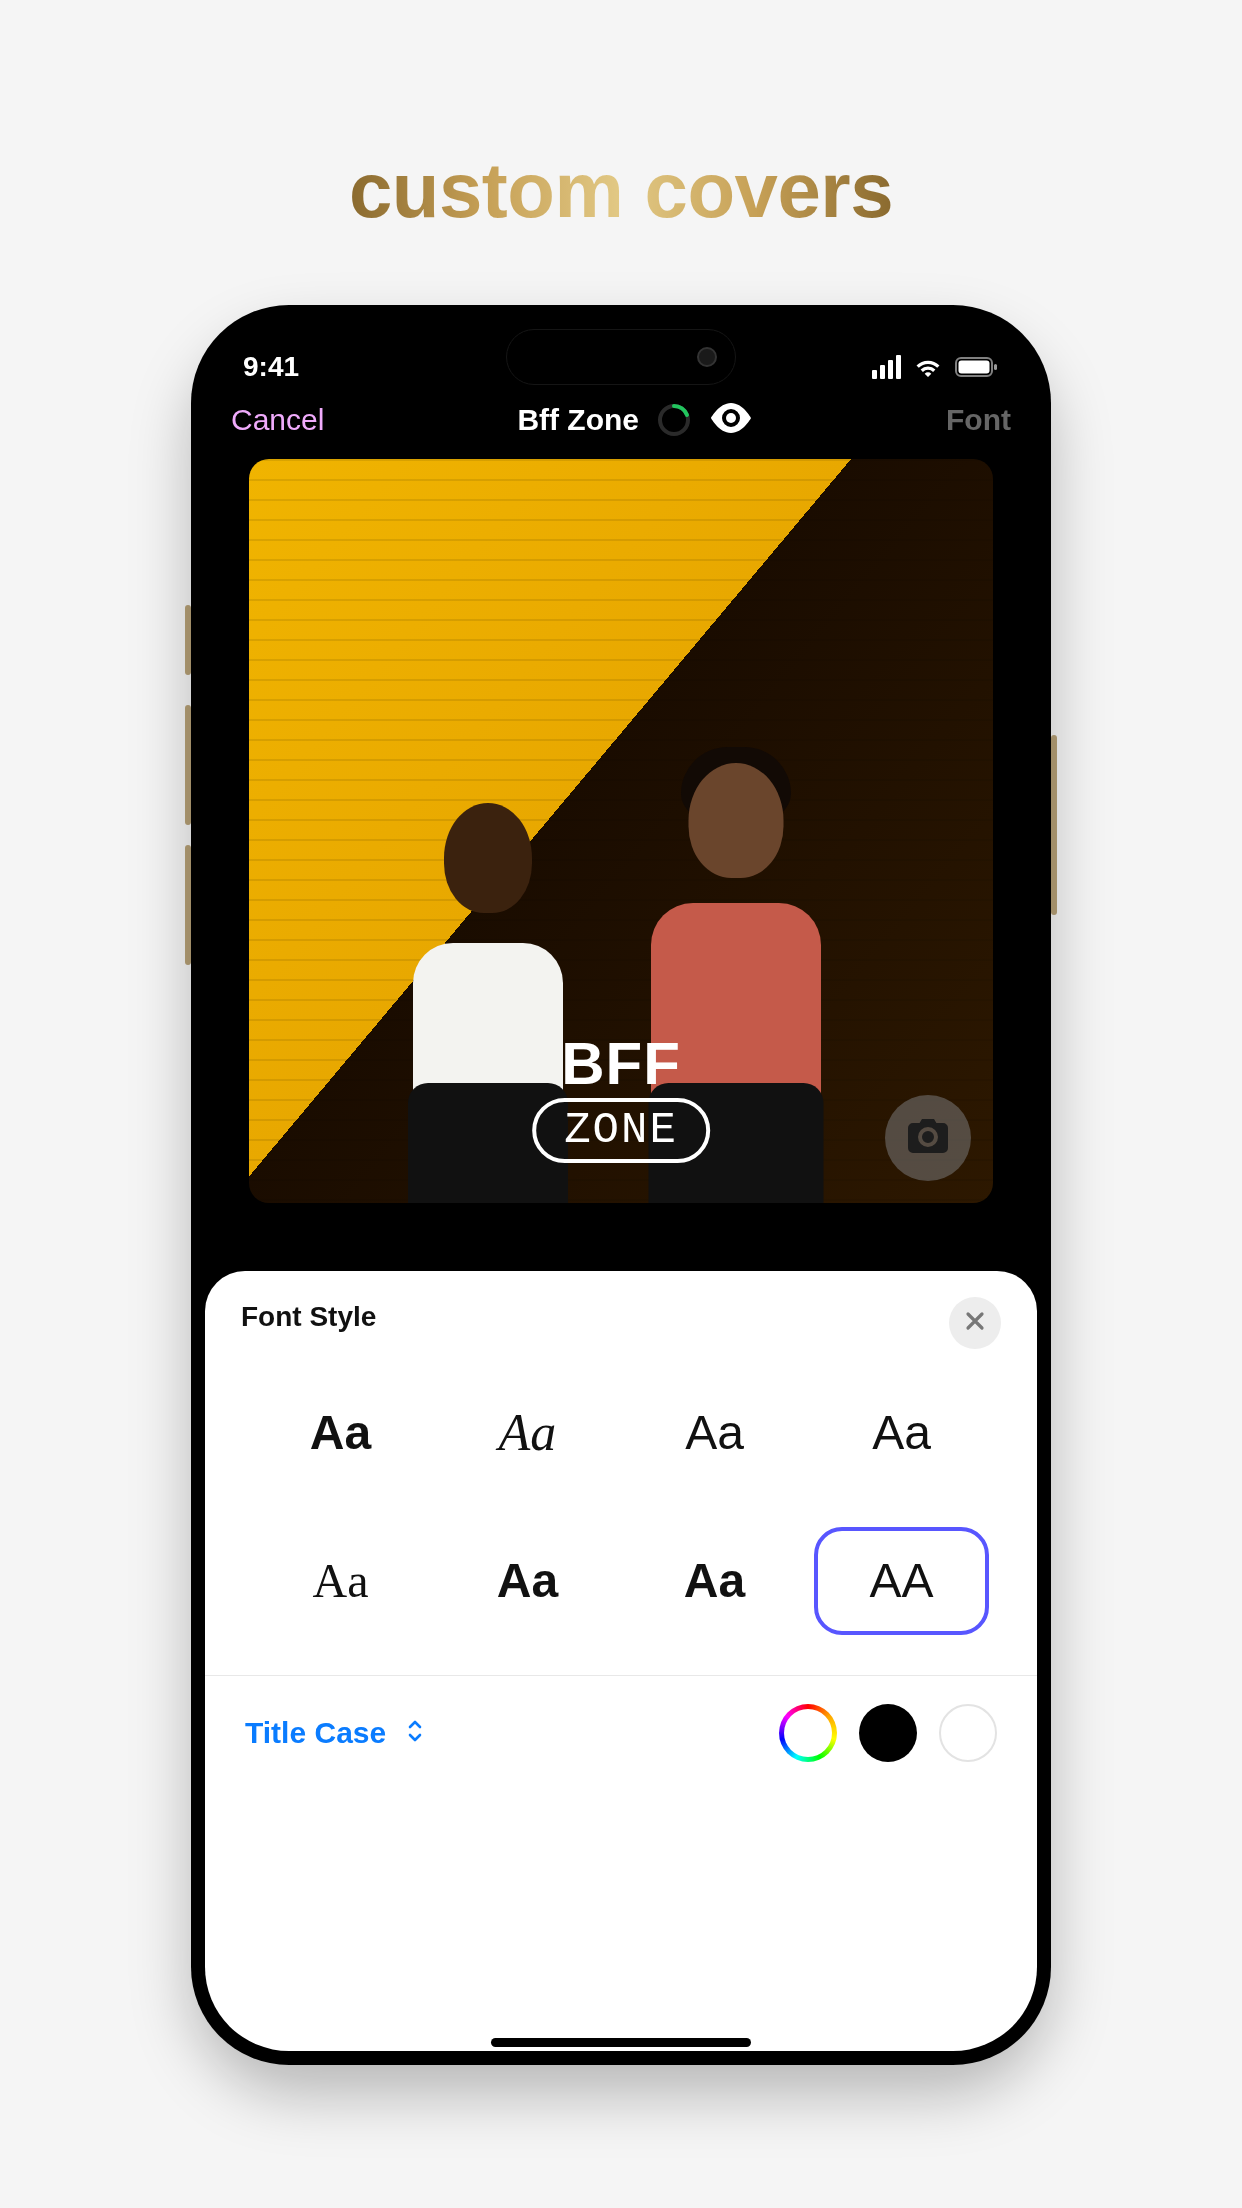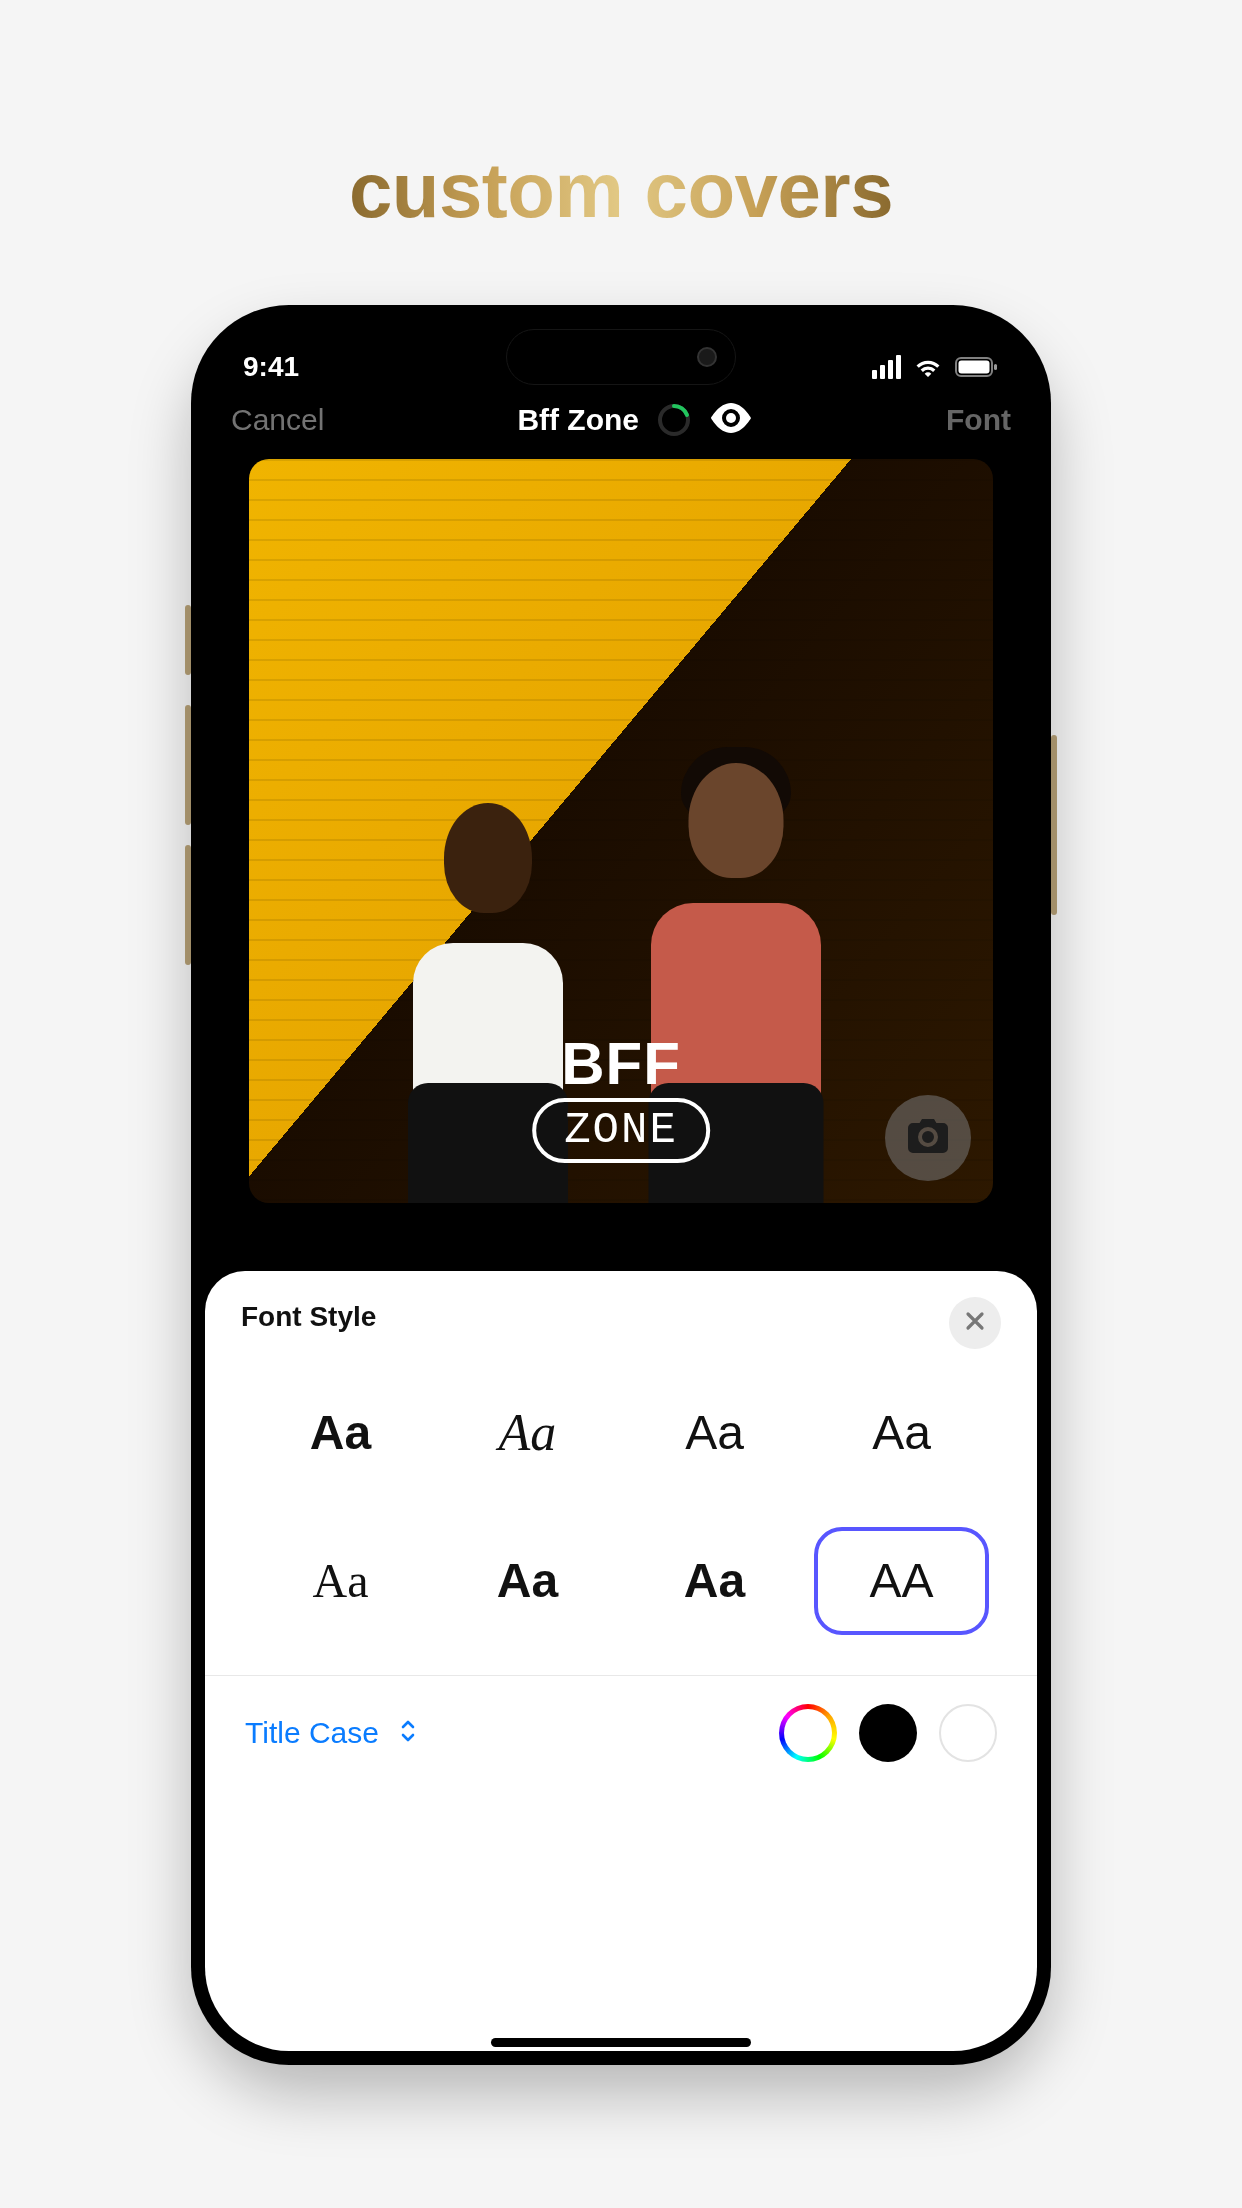--- a/index.html
+++ b/index.html
@@ -95,21 +95,21 @@
     }
     .signal-bars span:nth-child(1){height:9px;}
     .signal-bars span:nth-child(2){height:14px;}
     .signal-bars span:nth-child(3){height:19px;}
     .signal-bars span:nth-child(4){height:24px;}
     .wifi-icon svg, .battery-icon svg { display:block; }
     .app-header {
       display:flex; align-items:center; justify-content:space-between;
       padding: 8px 40px 22px;
     }
-    .cancel-btn { color:#737373; font-size:30px; font-weight:400; }
+    .cancel-btn { color:#f0abfc; font-size:30px; font-weight:400; }
     .title-group { display:flex; align-items:center; gap:18px; }
     .app-title { color:#fff; font-size:30px; font-weight:600; }
     .progress-ring svg { display:block; }
     .eye-icon { color:#fff; }
     .done-btn { color:#666; font-size:30px; font-weight:600; }
     .cover-area {
       padding: 0 58px;
     }
     .cover-card {
       width: 100%;
@@ -187,21 +187,21 @@
     .f-geom{ font-family: Verdana, sans-serif; font-weight:400; }
     .f-serif{ font-family: Georgia, serif; font-weight:400; }
     .f-bold{ font-weight:800; }
     .f-semibold{ font-weight:700; }
     .f-caps{ font-weight:400; font-family: 'Arial Narrow', Arial, sans-serif; }
     .divider{ height:1px; background:#e8e8e8; margin: 0 -36px; }
     .row{
       display:flex; align-items:center; justify-content:space-between;
       padding: 28px 4px;
     }
-    .case-btn{ color:#0a7cff; font-size:30px; font-weight:400; display:flex; align-items:center; gap:20px;}
+    .case-btn{ color:#0a7cff; font-size:30px; font-weight:700; display:flex; align-items:center; gap:20px;}
     .updown-icon{ color:#0a7cff; }
     .colors{ display:flex; align-items:center; gap:22px; }
     .swatch{ width:58px; height:58px; border-radius:50%; }
     .sw-rainbow{
       background: conic-gradient(red, orange, yellow, lime, cyan, blue, magenta, red);
       padding:5px;
     }
     .sw-rainbow-inner{ width:100%; height:100%; border-radius:50%; background:#fff;}
     .sw-black{ background:#000; }
     .sw-white{ background:#fff; border:2px solid #e3e3e3; }

